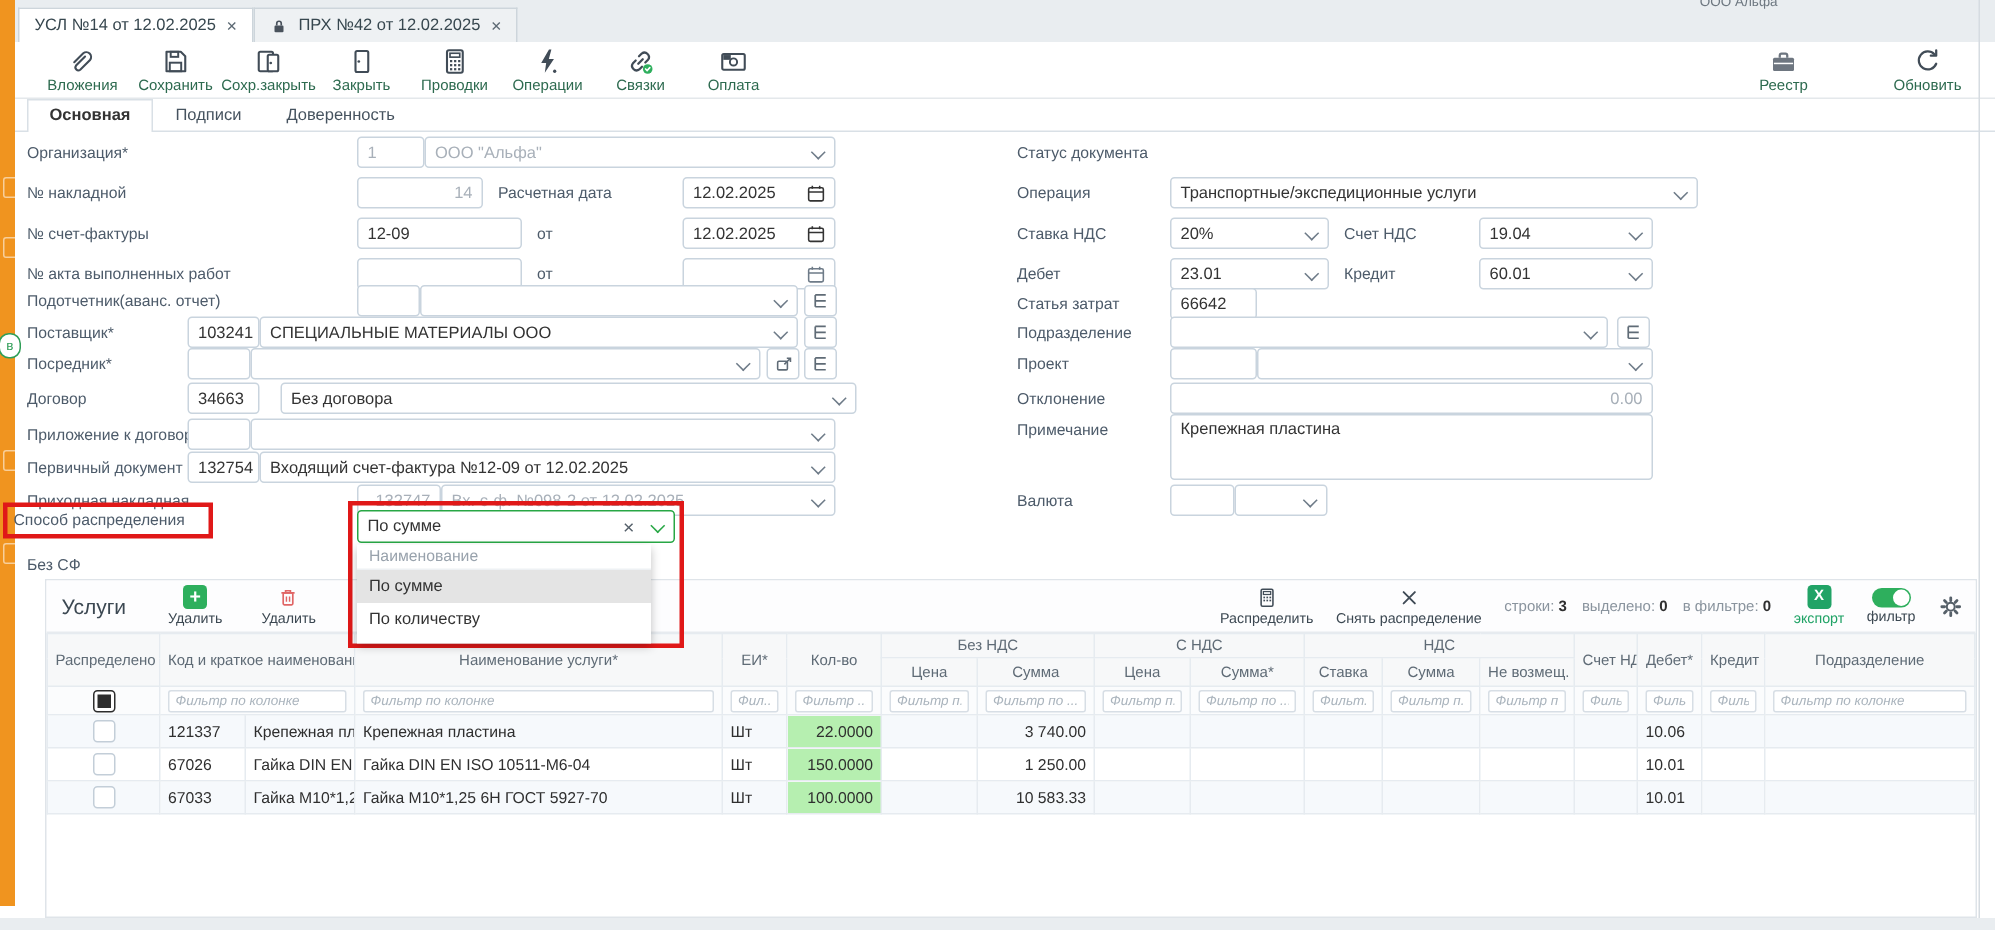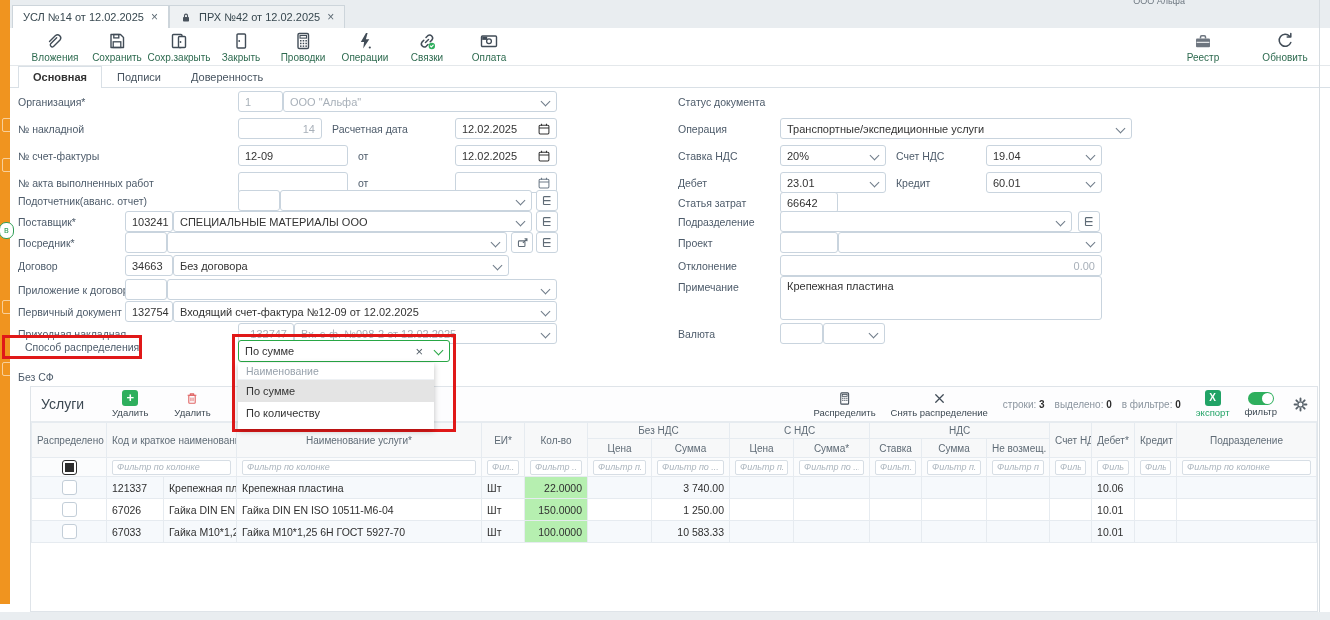--- a/index.html
+++ b/index.html
@@ -13,21 +13,21 @@
   .topbar{position:absolute;left:10px;top:0;right:0;height:28px;background:#e9edf0;overflow:hidden}
   .microtext{position:absolute;right:145px;top:-4px;font-size:9px;color:#6d7780}
   .tabs{position:absolute;left:2px;top:5px;display:flex}
   .tab{display:flex;align-items:center;gap:7px;height:23px;padding:0 10px;font-size:11px;color:#37474f;border:1px solid #cdd5db;border-bottom:none;background:#eef1f3;box-sizing:border-box}
   .tab.active{background:#fff}
   .tab .x{color:#5d6a74;font-size:12px;line-height:1}
   
   .toolbar{position:absolute;left:10px;top:28px;right:0;height:38px;background:#fff;border-bottom:1px solid #e4e8eb;display:flex;align-items:center;padding-left:14px;box-sizing:border-box}
   .tbi{width:62px;display:flex;flex-direction:column;align-items:center;gap:1px;cursor:pointer}
   .tbi .cap{font-size:10px;color:#2d6a4f}
-  .tb-right{position:absolute;right:14px;top:0;height:38px;display:flex;gap:20px;align-items:center}
+  .tb-right{position:absolute;right:14px;top:0;height:38px;display:flex;gap:34px;align-items:center}
   svg.ic{display:block}
   
   .subtabs{position:absolute;left:10px;top:66px;right:0;height:22px;border-bottom:1px solid #d9e0e6;display:flex;align-items:flex-end;padding-left:8px;box-sizing:border-box}
   .stab{font-size:11px;color:#46535f;padding:4px 14px;border:1px solid transparent;border-bottom:none}
   .stab.active{background:#fff;border-color:#d9e0e6;font-weight:bold;color:#333;margin-bottom:-1px;padding-bottom:5px}
   
   .form{position:absolute;left:10px;top:88px;right:0;height:292px;background:#fff}
   .lbl{position:absolute;font-size:10.5px;color:#4d5b6a;white-space:nowrap}
   .inp,.sel{position:absolute;height:21px;border:1px solid #c9d4de;border-radius:3px;background:#fff;font-size:11px;color:#333;box-sizing:border-box;display:flex;align-items:center;padding:0 6px;white-space:nowrap;overflow:hidden}
   .sel{padding-right:20px}
@@ -289,21 +289,21 @@
       </svg>
     </div>
     <div class="sqbtn" style="left:526px;top:144px">
       <svg class="ic" width="14" height="14" viewBox="0 0 16 16">
         <path d="M4 3 v9 M4 3 h8 M4 7.5 h8 M4 12 h8" stroke="#5f6b76" stroke-width="1.3" fill="none"></path>
       </svg>
     </div>
 
     <div class="lbl" style="left:8px;top:172px">Договор</div>
     <div class="inp" style="left:115px;top:167px;width:48px">34663</div>
-    <div class="sel" style="left:163px;top:167px;width:336px">
+    <div class="sel" style="left:177px;top:167px;width:384px">
       <span>Без договора</span>
       <i class="chev"></i>
     </div>
 
     <div class="lbl" style="left:8px;top:196px">Приложение к договору</div>
     <div class="inp" style="left:115px;top:191px;width:42px"></div>
     <div class="sel" style="left:157px;top:191px;width:390px">
       <span></span>
       <i class="chev"></i>
     </div>
@@ -578,21 +578,21 @@
             <td></td>
           <td>10.01</td>
           <td></td>
             <td></td>
         </tr>
       </tbody>
     </table>
   </div>
 
   <div class="redbox" style="left:2px;top:335px;width:140px;height:24px;display:flex;align-items:center">
-    <span class="lbl" style="position:static;padding-left:20px">Способ распределения</span>
+    <span class="lbl" style="position:static;padding-left:4px">Способ распределения</span>
   </div>
 
   <div class="redbox" style="left:232px;top:334px;width:224px;height:98px;background:transparent;z-index:50">
     <div class="combo">
       <span>По сумме</span>
       <span class="clr">×</span>
       <i class="chev green"></i>
     </div>
     <div class="ddlist">
       <div class="ddhead">Наименование</div>

